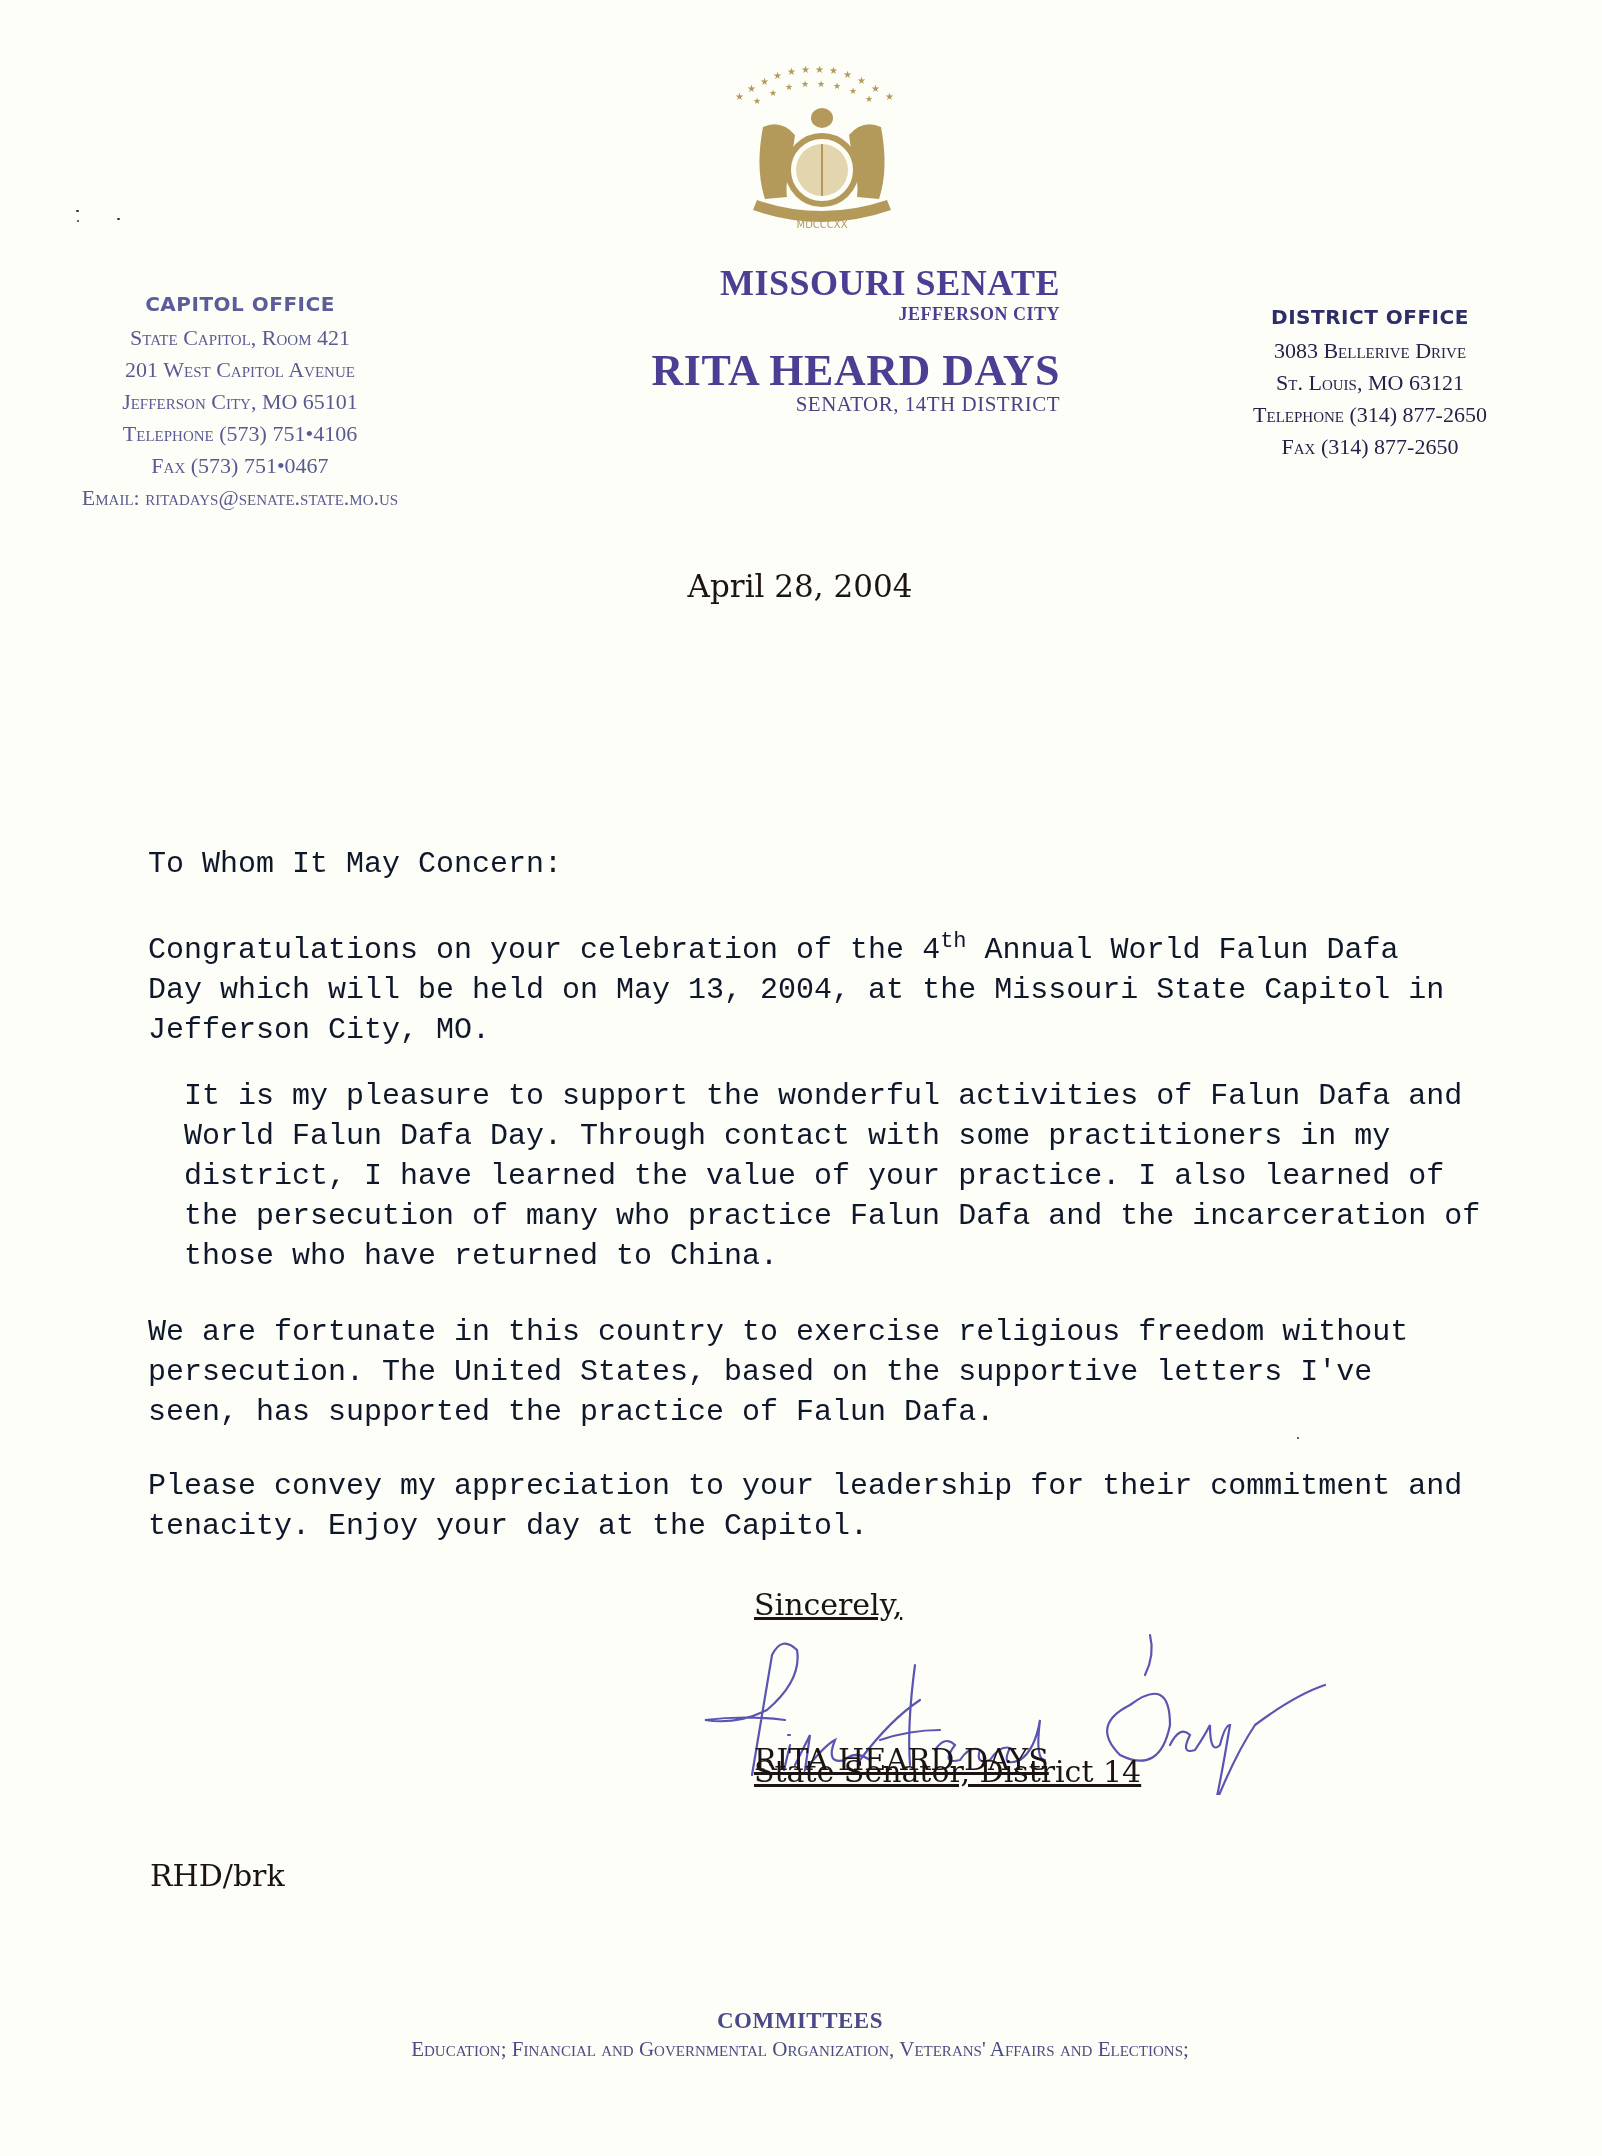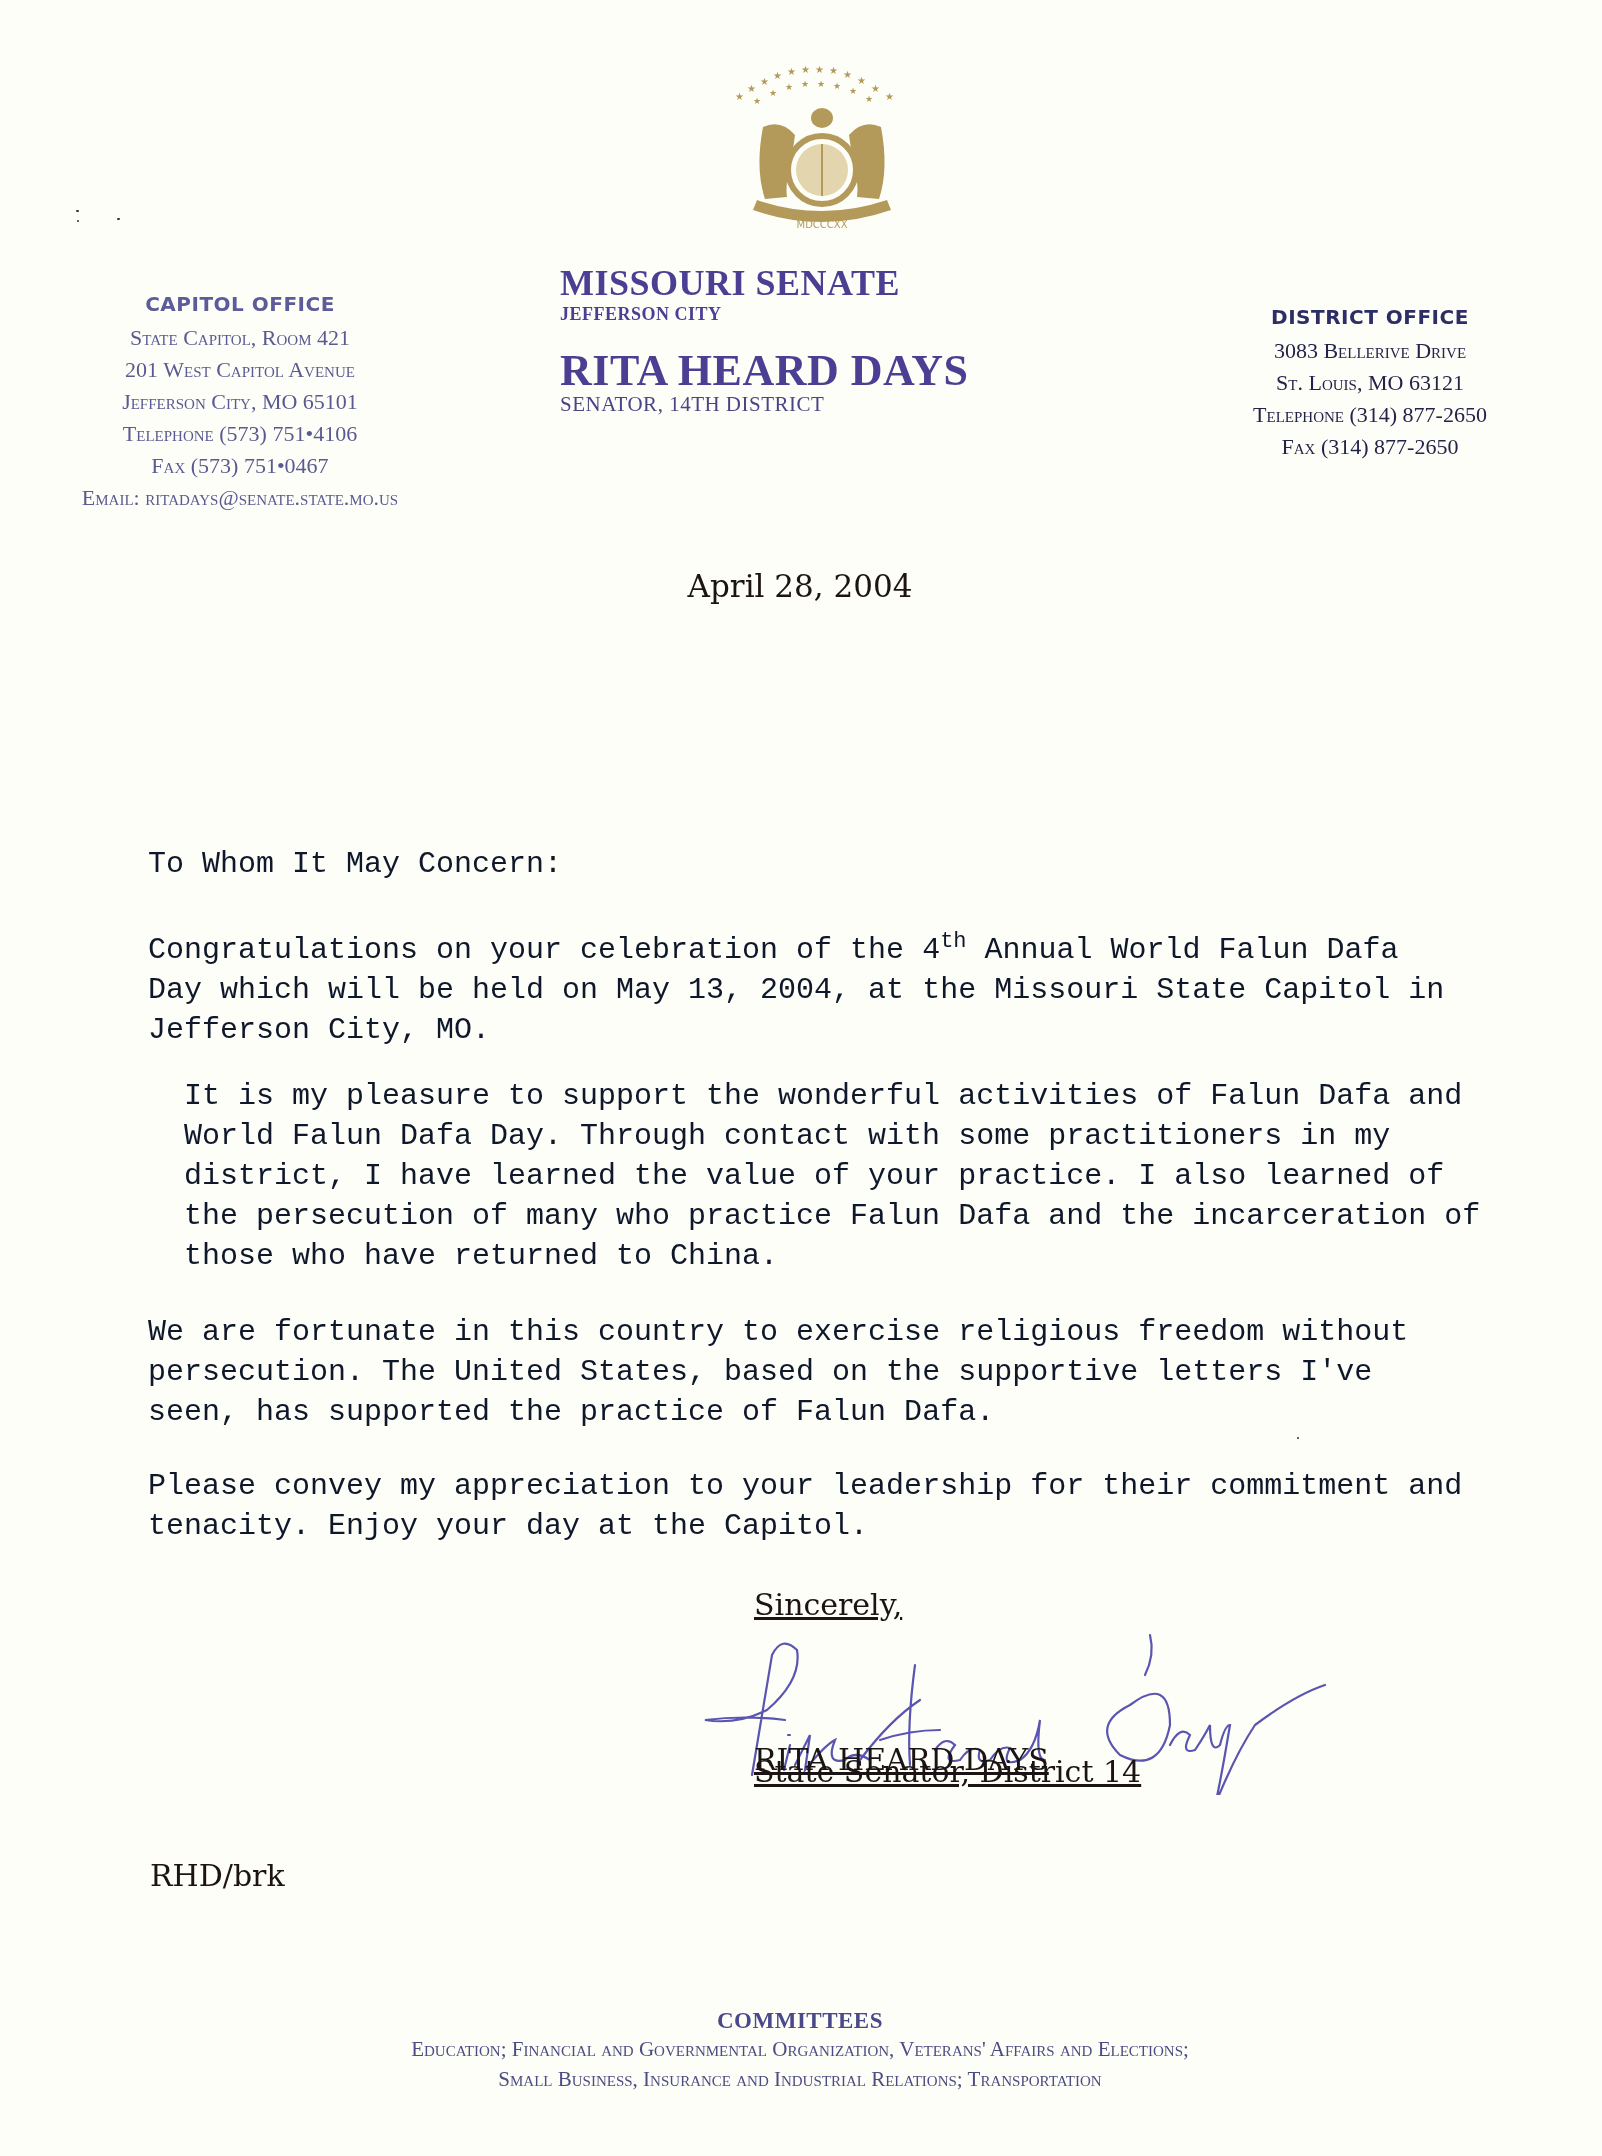--- a/index.html
+++ b/index.html
@@ -28,21 +28,21 @@
       font-size: 22px;
       line-height: 32px;
     }
     #capitol-office { left: 30px; top: 292px; width: 420px; }
     #capitol-office .line { color: #5a5a92; }
     #capitol-office .head { color: #5c5c9a; }
     #district-office { left: 1220px; top: 305px; width: 300px; }
     #district-office .line { color: #23234a; }
     #district-office .head { color: #2e2e66; }
 
-    #senate-block { left: 560px; top: 262px; width: 500px; text-align: left; color: #4b3f94; }
+    #senate-block { left: 560px; top: 262px; width: 500px; text-align: right; color: #4b3f94; }
     #senate-title { font-family: "Liberation Serif", serif; font-weight: bold; font-size: 36px; letter-spacing: 0.5px; }
     #senate-city { font-family: "Liberation Serif", serif; font-weight: bold; font-size: 18px; margin-top: 0; letter-spacing: 0.5px; }
     #senator-name { font-family: "Liberation Serif", serif; font-weight: bold; font-size: 44px; margin-top: 20px; letter-spacing: 0.5px; }
     #senator-district { font-family: "Liberation Serif", serif; font-size: 21px; color: #4a4486; margin-top: -4px; letter-spacing: 0.5px; }
 
     #letter-date { left: 500px; top: 568px; width: 600px; text-align: center; font-size: 31px; }
 
     .body-text {
       left: 148px; width: 1320px;
       font-family: Liberation Mono, monospace;
@@ -168,19 +168,18 @@
 </svg>
 
 <div id="signer-name" class="abs closing">RITA HEARD DAYS</div>
 <div id="signer-title" class="abs closing">State Senator, District 14</div>
 
 <div id="initials" class="abs">RHD/brk</div>
 
 <div id="committees" class="abs">
   <div id="committees-head">COMMITTEES</div>
   <div class="committee-line">Education; Financial and Governmental Organization, Veterans' Affairs and Elections;</div>
-  <div class="committee-line">Small Business, Insurance and Industrial Relations; Transportation</div>
 </div>
 
 <div class="speck" style="left:76px;top:210px;width:3px;height:2px;"></div>
 <div class="speck" style="left:77px;top:220px;width:2px;height:2px;"></div>
 <div class="speck" style="left:117px;top:218px;width:3px;height:2px;"></div>
 <div class="speck" style="left:1297px;top:1437px;width:2px;height:2px;"></div>
 
 </body></html>

